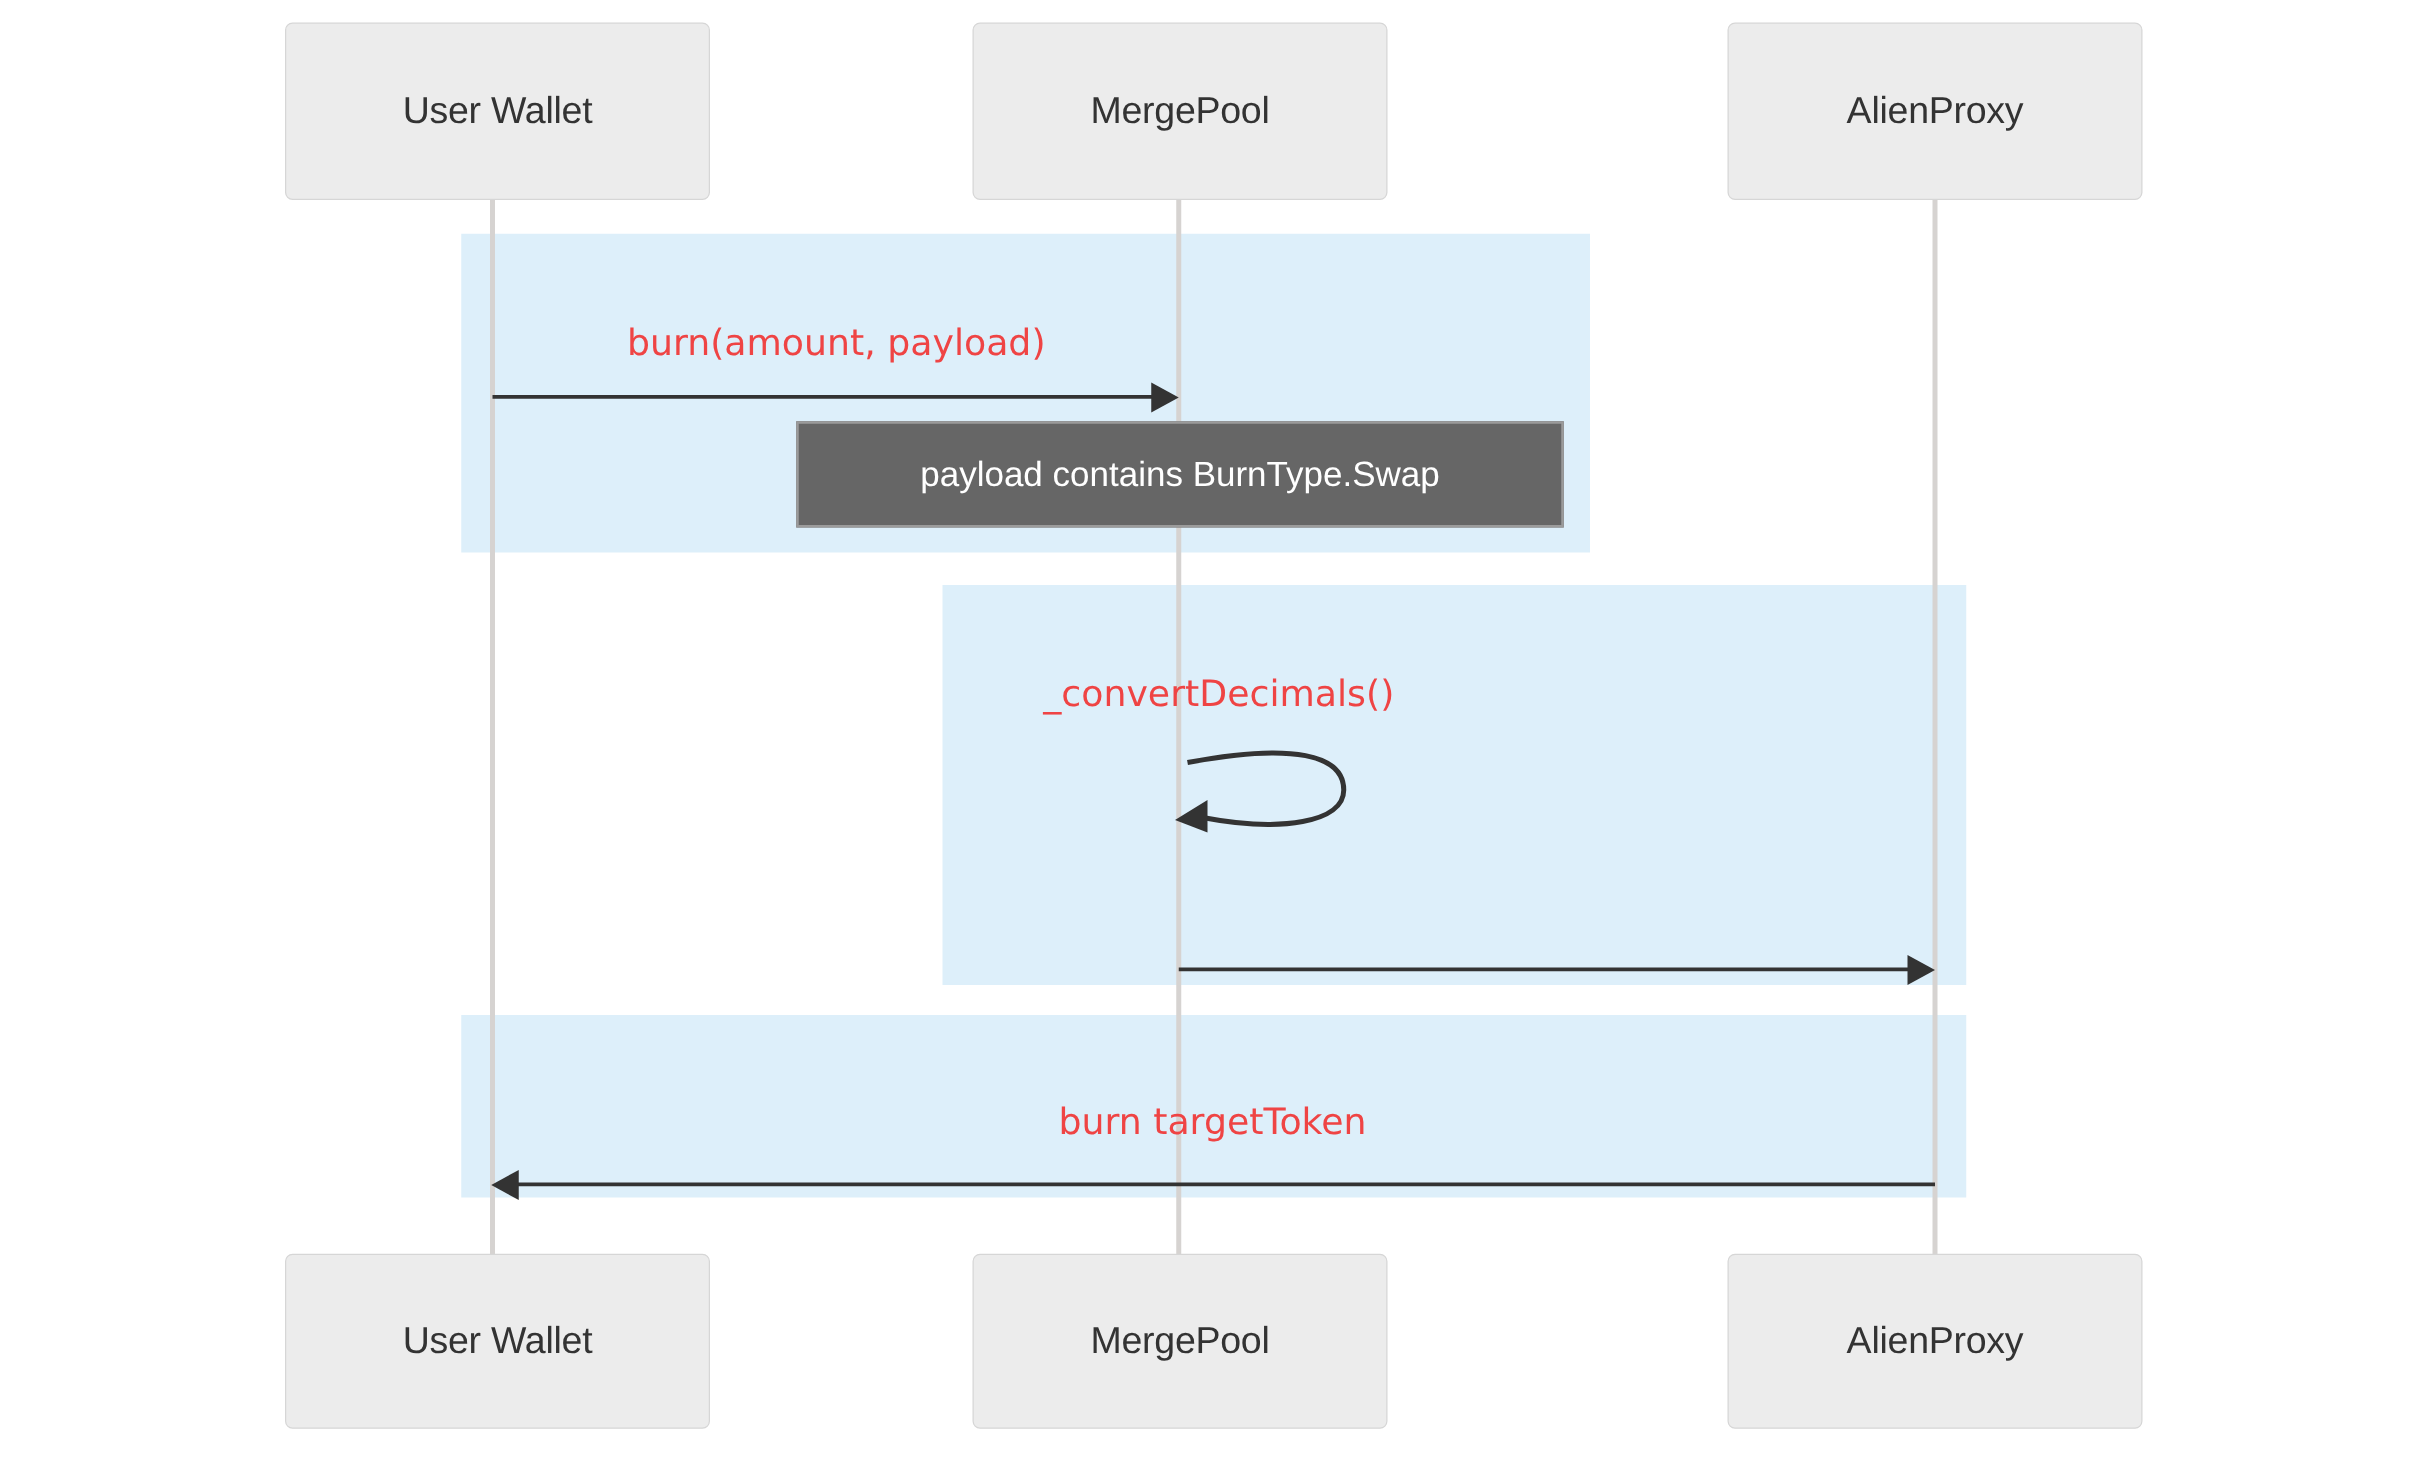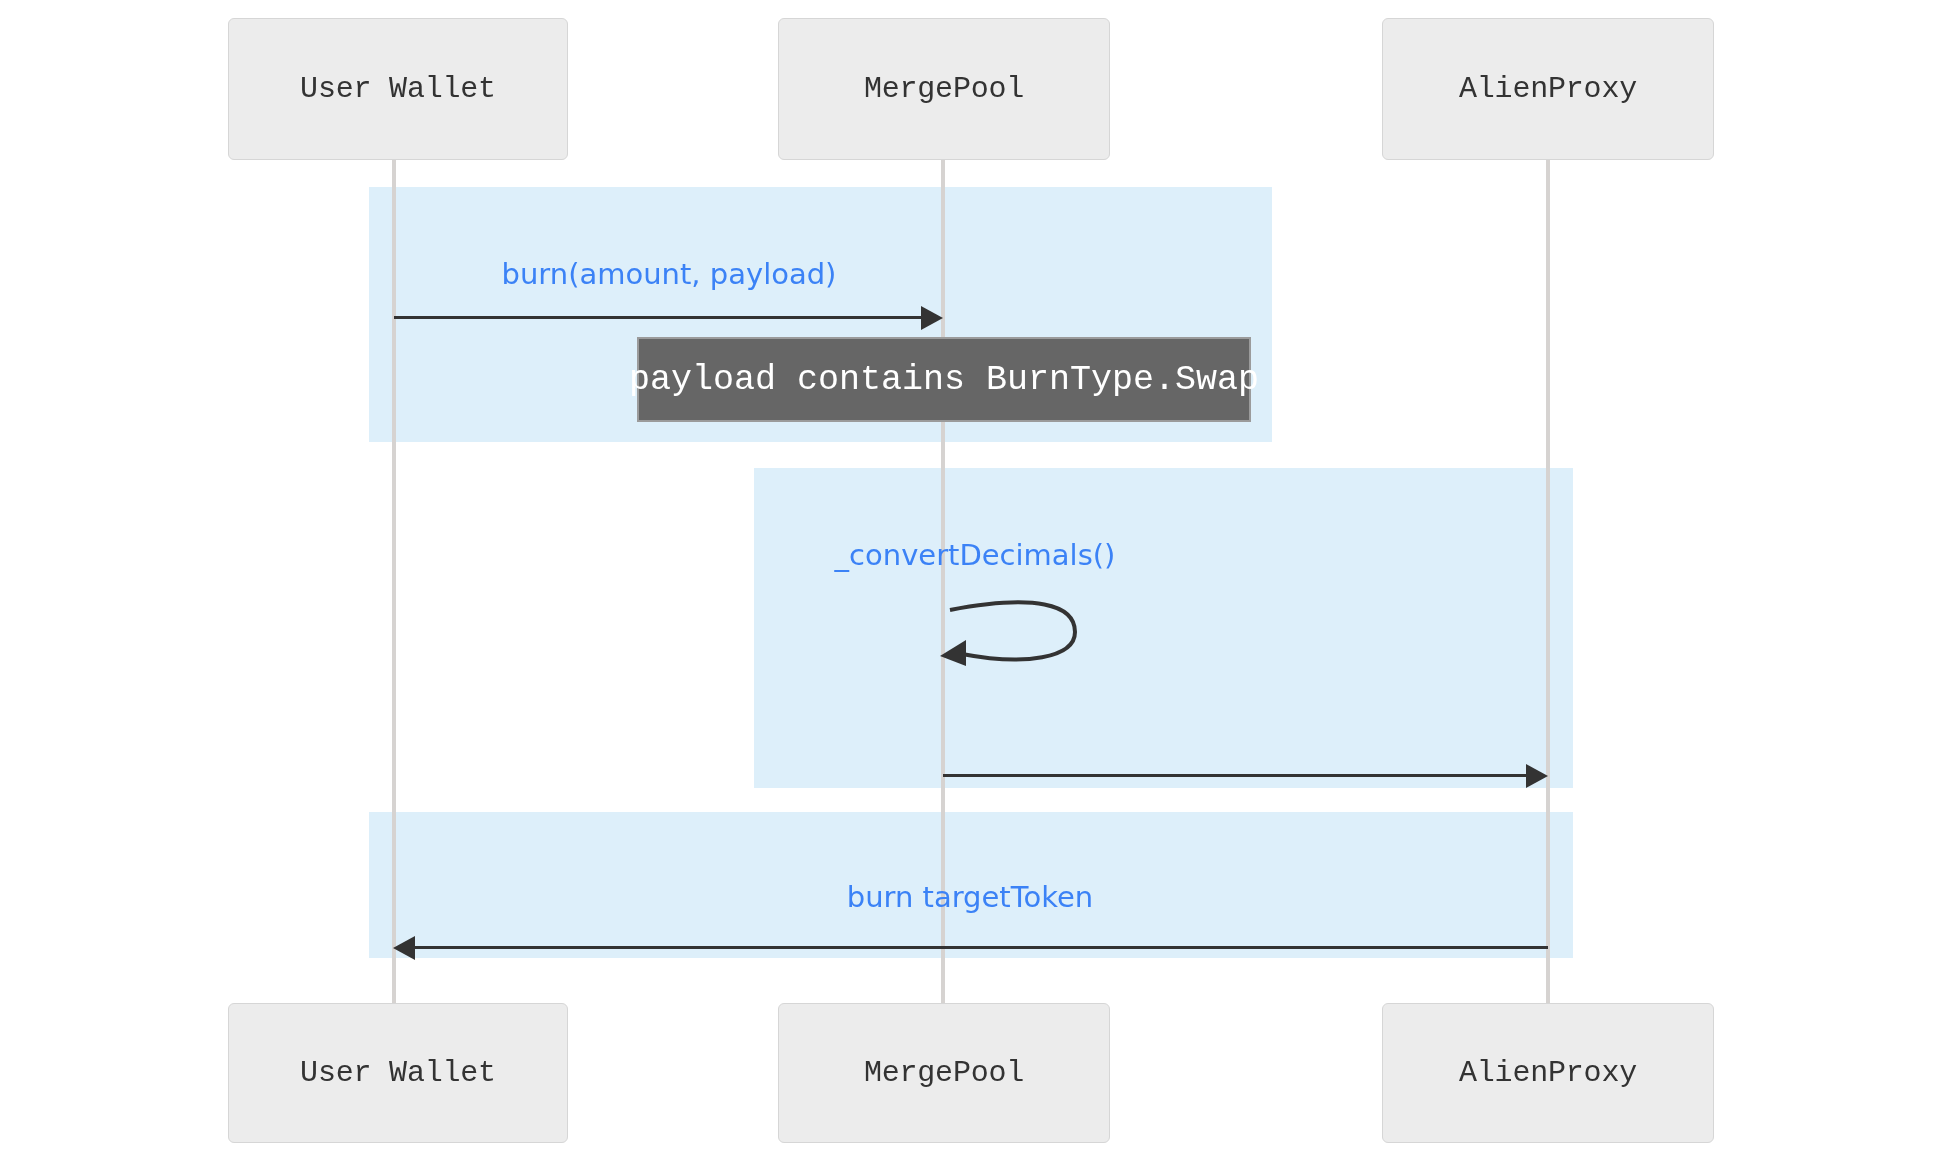--- a/index.html
+++ b/index.html
@@ -24,21 +24,21 @@
     border: 1px solid #d6d6d6;
     border-radius: 6px;
     box-sizing: border-box;
     display: flex;
     align-items: center;
     justify-content: center;
   }
   .actor-label {
     font-size: 30px;
     color: #333333;
-    font-family: Liberation Mono, monospace;
+    font-family: Liberation Sans, sans-serif;
     white-space: nowrap;
     letter-spacing: -0.2px;
   }
   
   .lifeline {
     position: absolute;
     width: 4px;
     background: #d6d3d1;
   }
   
@@ -64,44 +64,44 @@
     position: absolute;
     width: 0;
     height: 0;
     border-top: 12px solid transparent;
     border-bottom: 12px solid transparent;
     border-right: 22px solid #333333;
   }
   .msg-label {
     position: absolute;
     font-size: 29px;
-    color: #3b82f6;
+    color: #ef4444;
     white-space: nowrap;
     text-align: center;
     font-family: "DejaVu Sans", "Liberation Sans", sans-serif;
   }
   
   .self-loop {
     position: absolute;
   }
   
   .note-box {
     position: absolute;
     background: #666666;
     border: 2px solid #9b9b9b;
     box-sizing: border-box;
     display: flex;
     align-items: center;
     justify-content: center;
   }
   .note-text {
-    font-size: 35px;
+    font-size: 28px;
     color: #ffffff;
     white-space: nowrap;
-    font-family: Liberation Mono, monospace;
+    font-family: Liberation Sans, sans-serif;
   }
 </style>
 </head>
 <body>
 
 <div id="canvas">
 
   <div class="band" style="left:369px; top:187px; width:903px; height:255px;"></div>
   <div class="band" style="left:754px; top:468px; width:819px; height:320px;"></div>
   <div class="band" style="left:369px; top:812px; width:1204px; height:146px;"></div>

